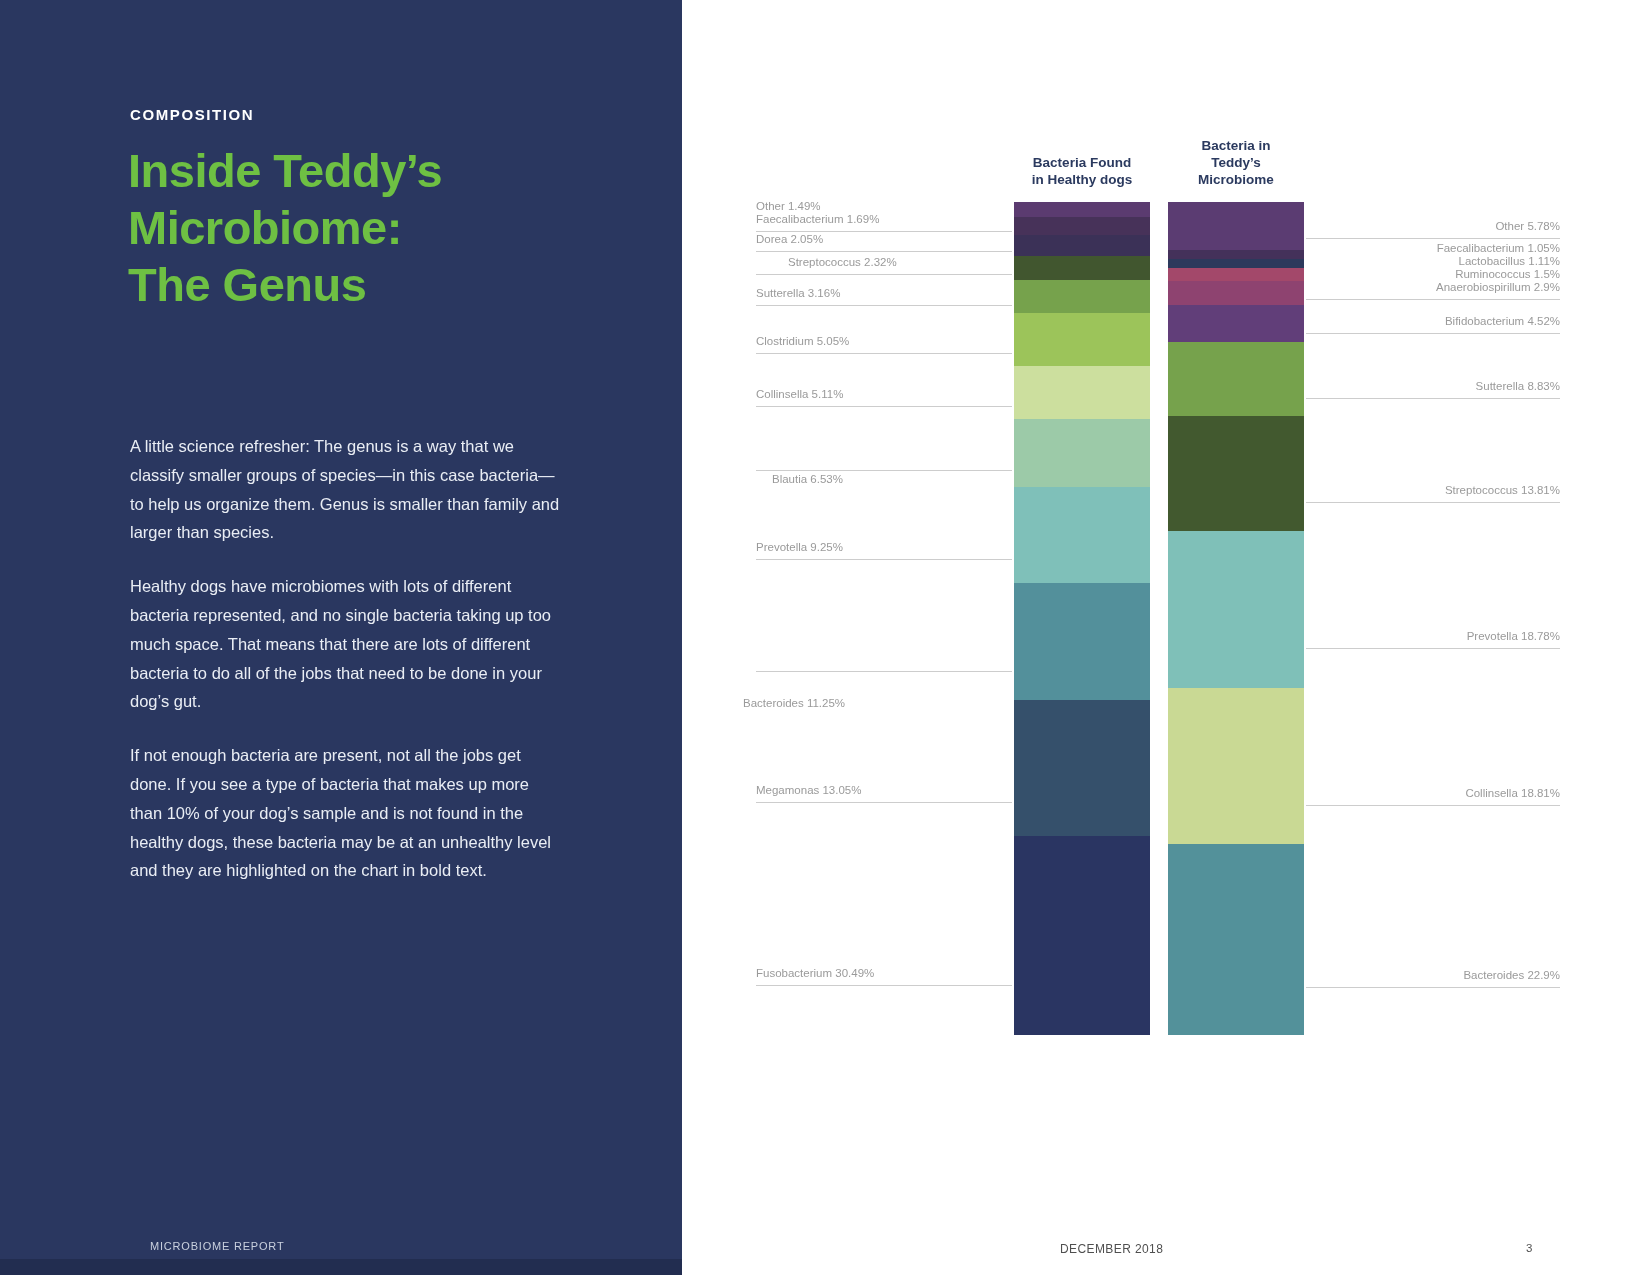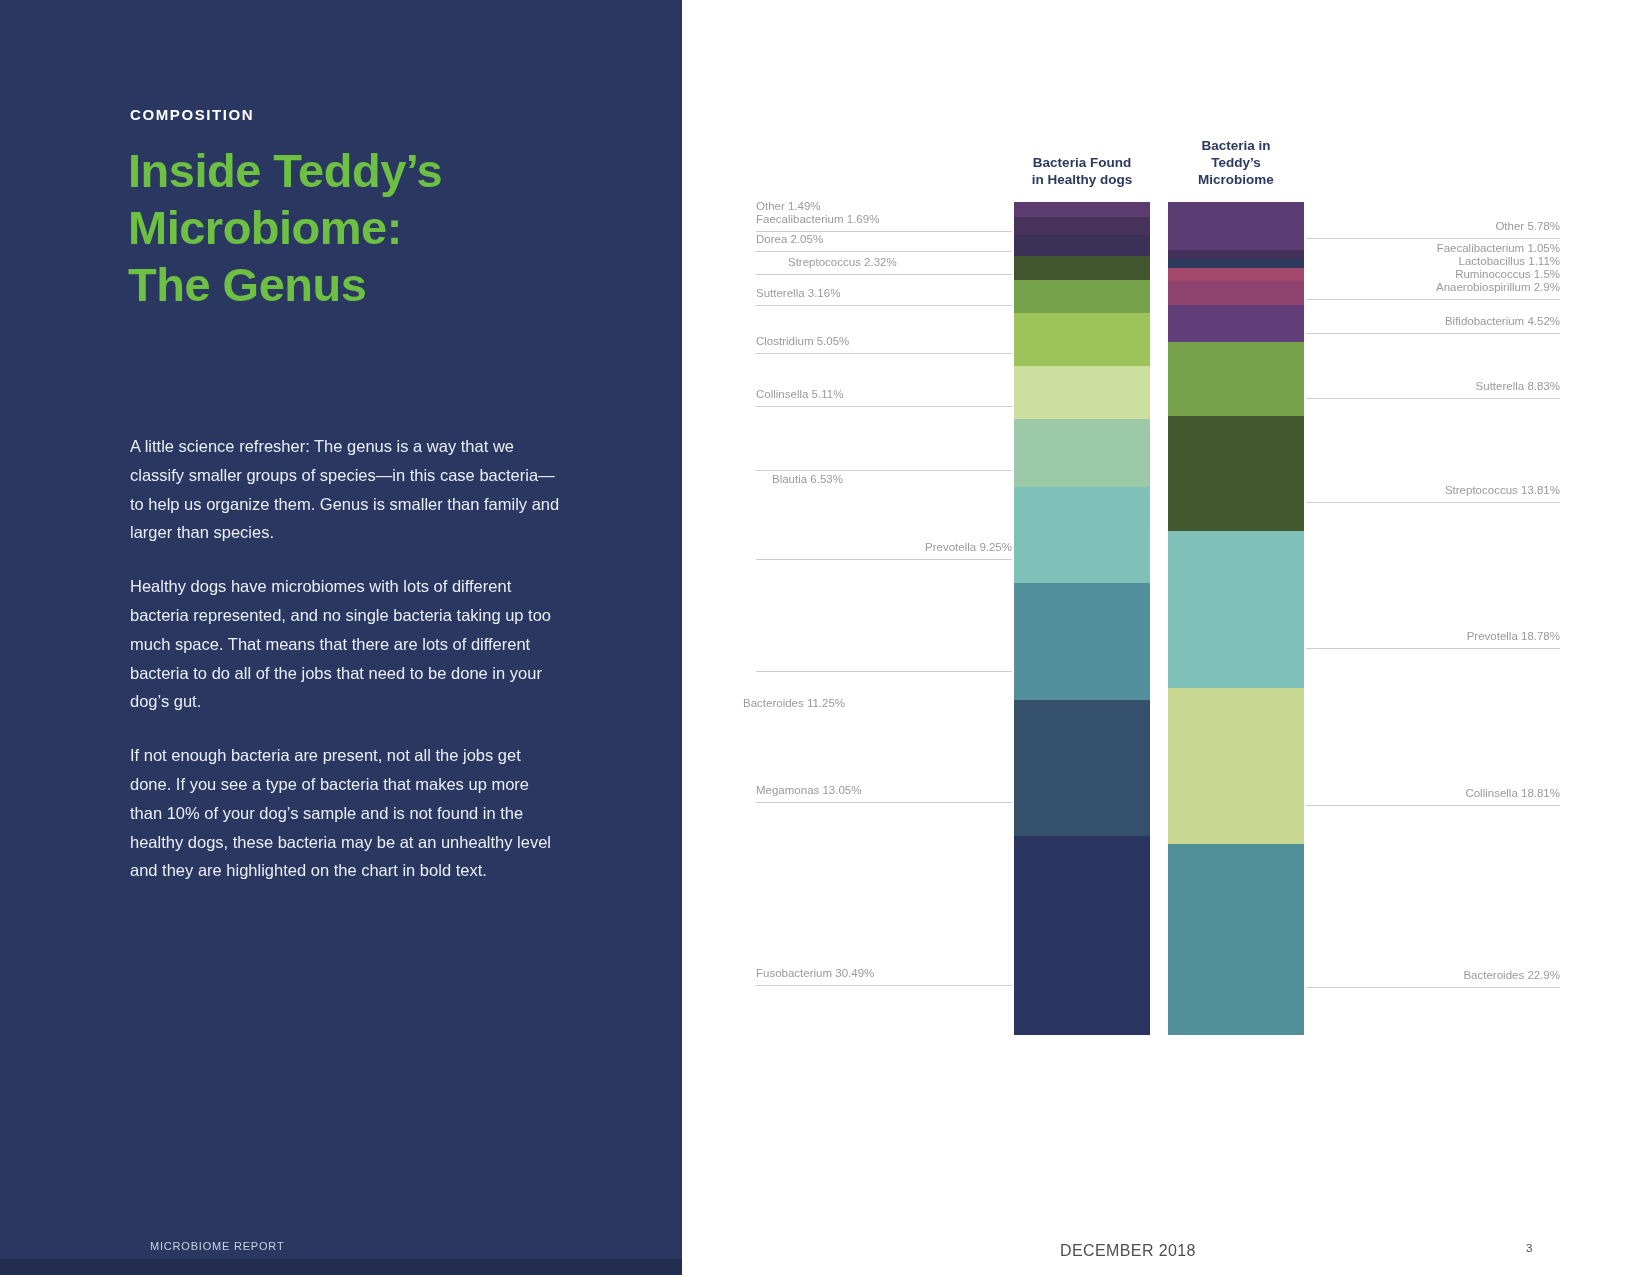--- a/index.html
+++ b/index.html
@@ -51,21 +51,21 @@
   .segment{position:absolute;}
   .leader-line{position:absolute;height:0;border-top:1.5px solid var(--line-gray,#cdcdcd);}
   .bar-label{
     position:absolute;font-size:11.5px;color:var(--label-gray,#9a9a9a);
     white-space:nowrap;text-align:left;
   }
   .bar-label.right{text-align:right;}
   
   .footer-date{
     position:absolute;left:1060px;top:1242px;
-    color:#4f4f4f;font-size:16px;letter-spacing:0.4px;
+    color:#4f4f4f;font-size:12px;letter-spacing:0.4px;
   }
   .footer-page{
     position:absolute;left:1526px;top:1242px;
     color:#4f4f4f;font-size:11.5px;
   }
 </style>
 </head>
 <body>
 
 <div class="page">
@@ -108,21 +108,21 @@
         <div class="leader-line" style="left: 756px; width: 256px; top: 352.729px;"></div>
         <div class="bar-label left" style="left: 756px; width: 256px; top: 334.729px;">Clostridium 5.05%</div>
         <div class="segment" style="left: 1014px; top: 365.855px; width: 136px; height: 53.1282px; background: rgb(204, 223, 158);"></div>
         <div class="leader-line" style="left: 756px; width: 256px; top: 405.701px;"></div>
         <div class="bar-label left" style="left: 756px; width: 256px; top: 387.701px;">Collinsella 5.11%</div>
         <div class="segment" style="left: 1014px; top: 418.983px; width: 136px; height: 67.8918px; background: rgb(156, 202, 168);"></div>
         <div class="leader-line" style="left: 756px; width: 256px; top: 469.902px;"></div>
         <div class="bar-label left" style="left: 756px; width: 256px; top: 473px; margin-left: 16px;">Blautia 6.53%</div>
         <div class="segment" style="left: 1014px; top: 486.875px; width: 136px; height: 96.1714px; background: rgb(127, 192, 185);"></div>
         <div class="leader-line" style="left: 756px; width: 256px; top: 559.004px;"></div>
-        <div class="bar-label left" style="left: 756px; width: 256px; top: 541.004px; text-align: right;">Prevotella 9.25%</div>
+        <div class="bar-label left" style="left: 756px; width: 256px; top: 541.004px;">Prevotella 9.25%</div>
         <div class="segment" style="left: 1014px; top: 583.047px; width: 136px; height: 116.965px; background: rgb(83, 144, 155);"></div>
         <div class="leader-line" style="left: 756px; width: 256px; top: 670.77px;"></div>
         <div class="bar-label left" style="left: 743px; width: 256px; top: 652.77px; margin-top: 44px;">Bacteroides 11.25%</div>
         <div class="segment" style="left: 1014px; top: 700.012px; width: 136px; height: 135.68px; background: rgb(53, 80, 107);"></div>
         <div class="leader-line" style="left: 756px; width: 256px; top: 801.771px;"></div>
         <div class="bar-label left" style="left: 756px; width: 256px; top: 783.771px;">Megamonas 13.05%</div>
         <div class="segment" style="left: 1014px; top: 835.691px; width: 136px; height: 199.309px; background: rgb(42, 53, 98);"></div>
         <div class="leader-line" style="left: 756px; width: 256px; top: 985.173px;"></div>
         <div class="bar-label left" style="left: 756px; width: 256px; top: 967.173px;">Fusobacterium 30.49%</div>
         <div class="bar-header" style="left: 1136px; top: 137px;">Bacteria in

